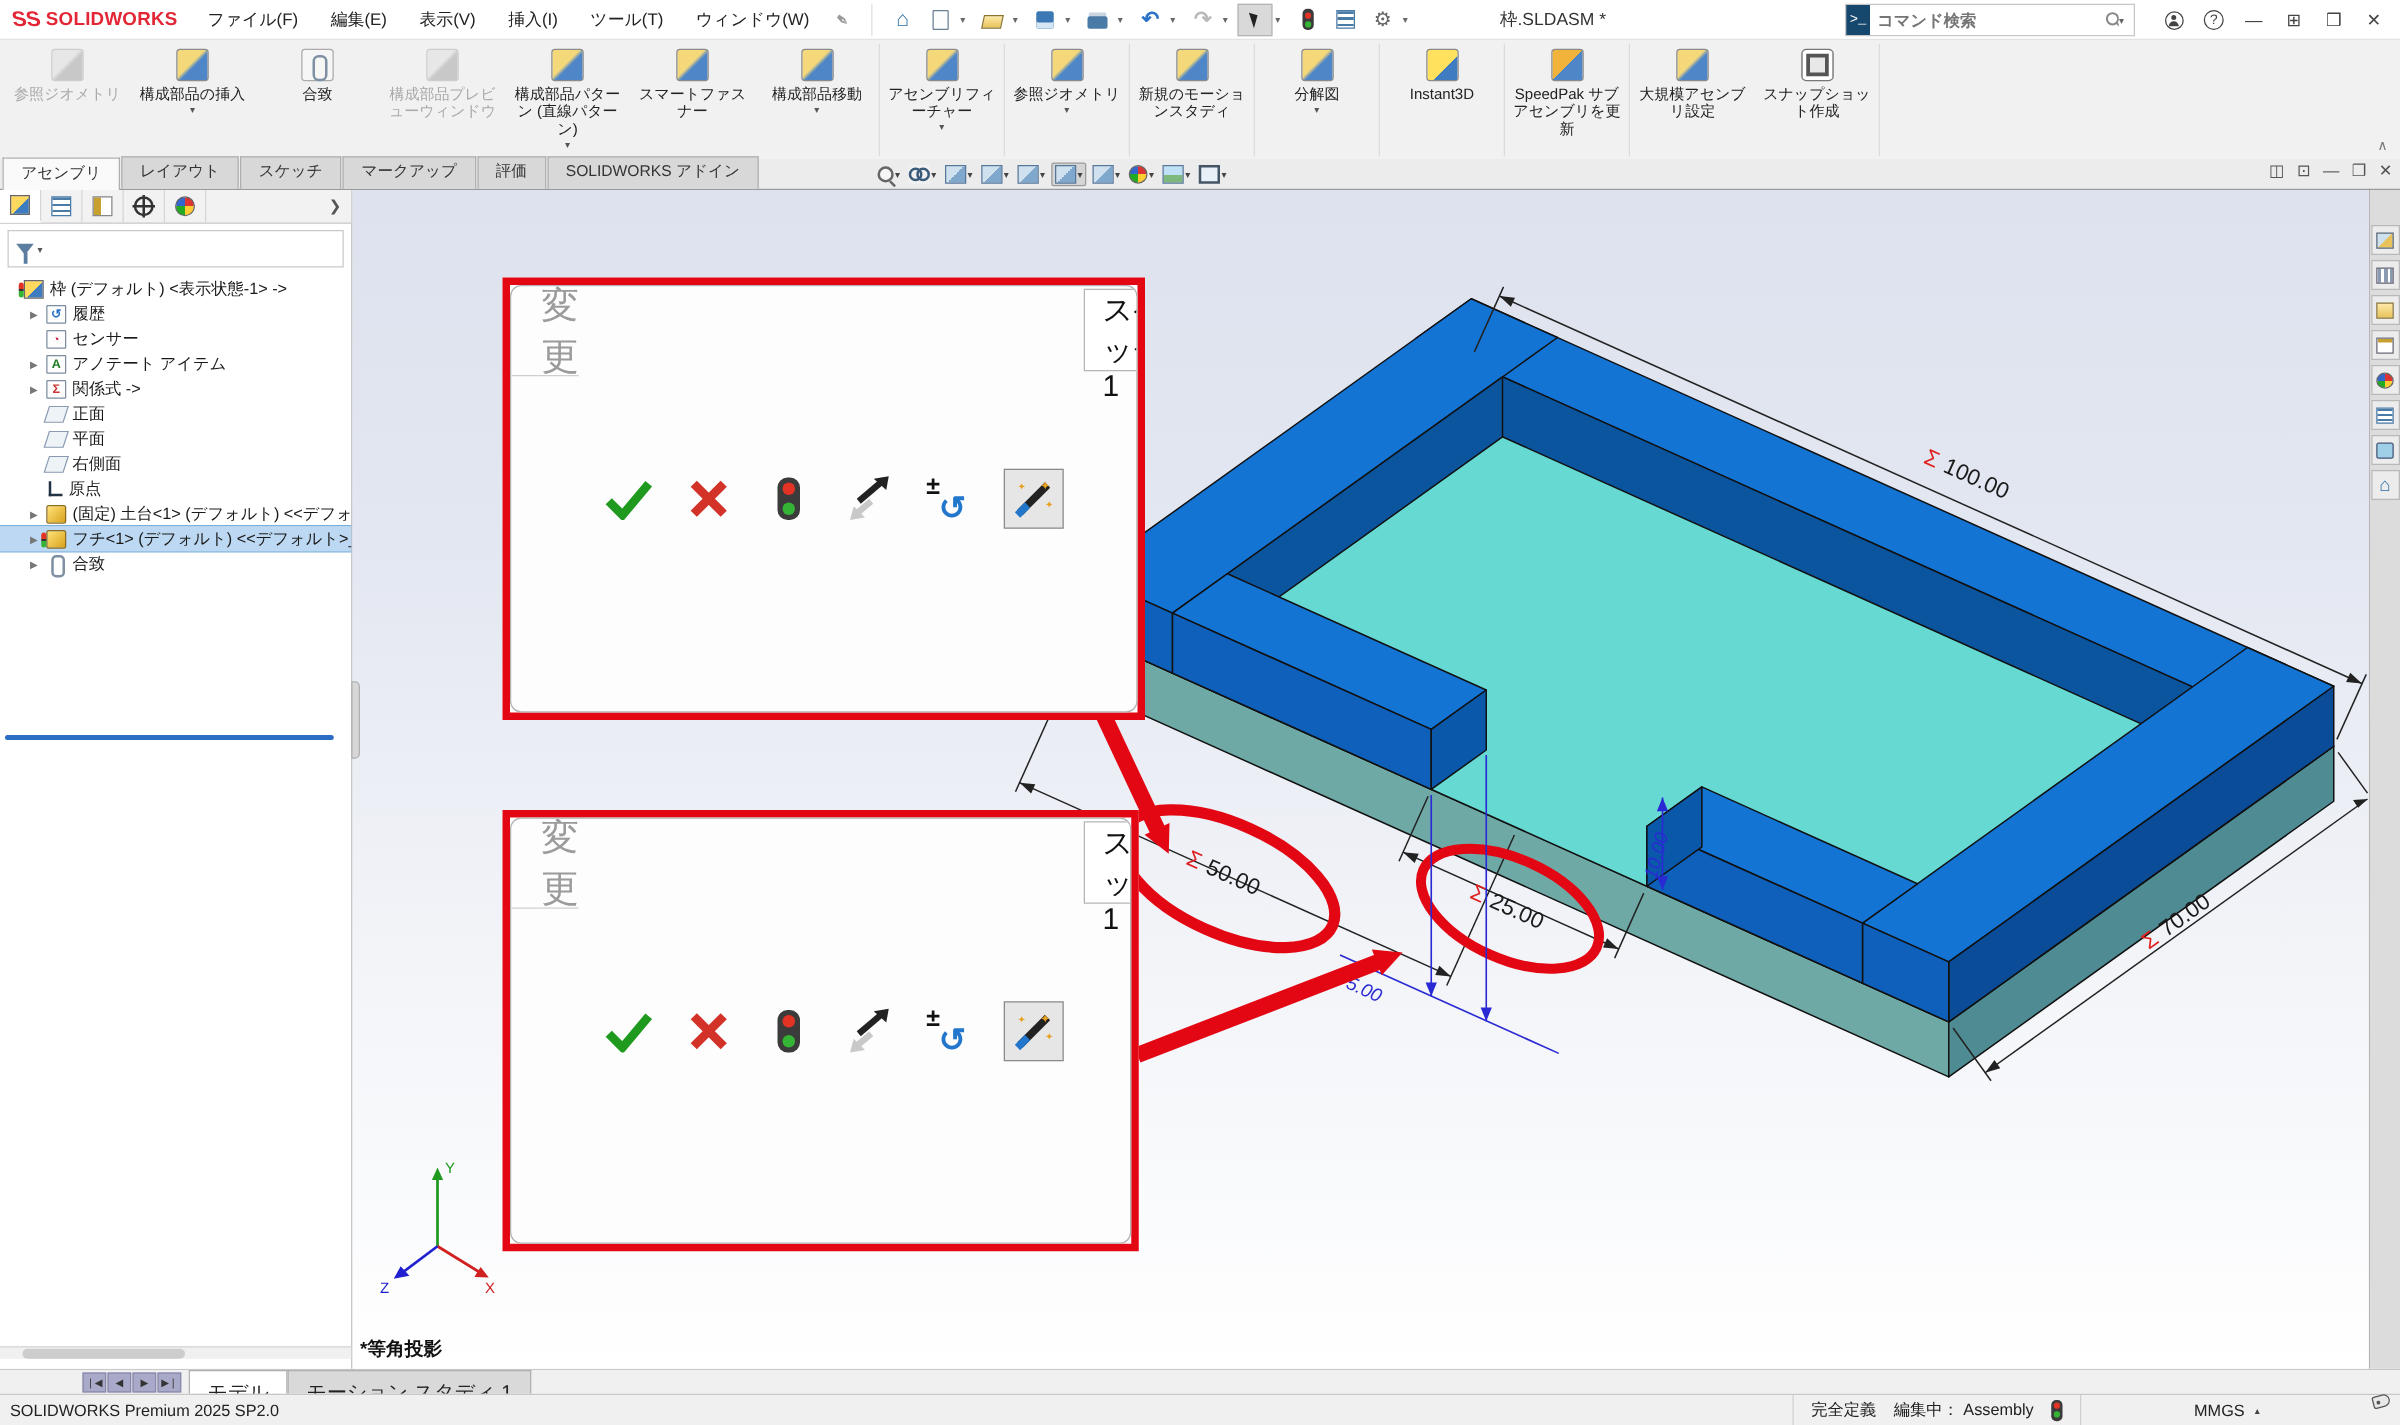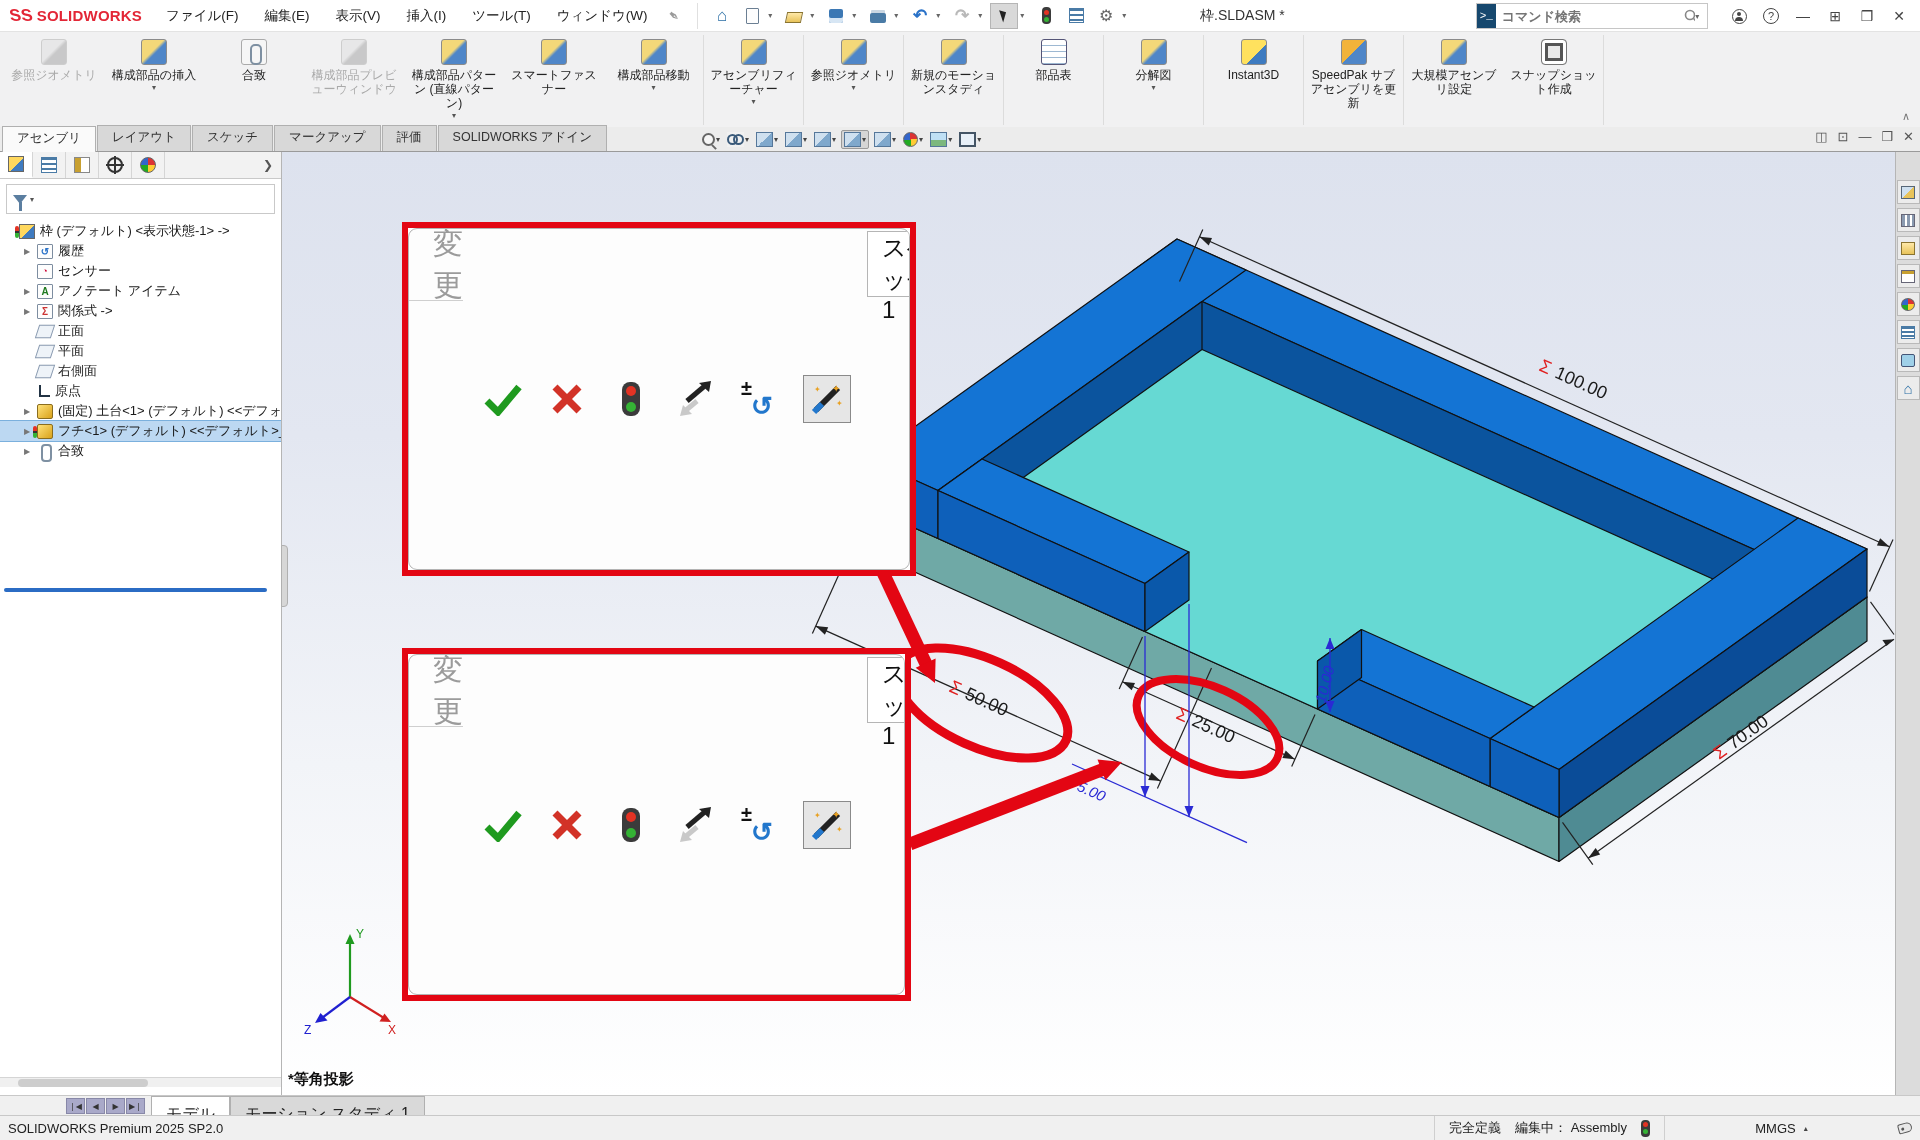--- a/index.html
+++ b/index.html
@@ -163,21 +163,21 @@
 
   
   .doctabs { height:20px; background:#f0f0f0; display:flex; align-items:stretch; border-top:1px solid #c8c8c8; }
   .navbtns { display:flex; gap:1px; margin-left:64px; padding:2px 6px 1px 2px; }
   .nb { width:19px; background:#a9a9c9; border:1px solid #8888a8; color:#333; font-size:8px; display:flex; align-items:center; justify-content:center; }
   .dtab { font-size:16px; color:#222; padding:16px 14px 0; background:#d9d9d9; border:1px solid #b0b0b0; border-bottom:none; display:flex; align-items:center; }
   .dtab.active { background:#fff; }
 
   
   .statusbar { height:25px; background:#f0f0f0; border-top:1px solid #c8c8c8; display:flex; align-items:center; font-size:13px; color:#222; padding:0 8px; }
-  .sb-right { margin-left:auto; display:flex; align-items:center; gap:14px; height:100%; }
+  .sb-right { margin-left:auto; display:flex; align-items:flex-start; gap:14px; height:100%; }
   .sb-group { display:flex; align-items:center; gap:14px; border-left:1px solid #cfcfcf; padding-left:14px; height:100%; }
   .sb-units { display:flex; align-items:center; gap:8px; width:220px; justify-content:center; }
   .sb-caret { font-size:8px; color:#444; }
   .tag-icon { width:14px; height:10px; background:#e8e8e8; border:1.5px solid #555; border-radius:2px 5px 5px 2px; position:relative; transform:rotate(-15deg); }
   .tag-icon::before { content:""; position:absolute; left:2px; top:3px; width:3px; height:3px; border-radius:50%; background:#555; }
 
   svg text { font-family:"Liberation Sans",sans-serif; }
 </style>
 </head>
 <body>
@@ -307,25 +307,20 @@
     <span class="rcaret">▾</span>
   </div>
       <div class="rbtn caret sep-after">
     <span class="ric icon-reference-geometry"></span>
     <span class="rlabel">参照ジオメトリ</span>
     <span class="rcaret">▾</span>
   </div>
       <div class="rbtn sep-after">
     <span class="ric icon-motion-study"></span>
     <span class="rlabel">新規のモーションスタディ</span>
-
-  </div>
-      <div class="rbtn sep-after">
-    <span class="ric icon-bom"></span>
-    <span class="rlabel">部品表</span>
 
   </div>
       <div class="rbtn caret sep-after">
     <span class="ric icon-exploded-view"></span>
     <span class="rlabel">分解図</span>
     <span class="rcaret">▾</span>
   </div>
       <div class="rbtn sep-after">
     <span class="ric icon-instant3d"></span>
     <span class="rlabel">Instant3D</span>

